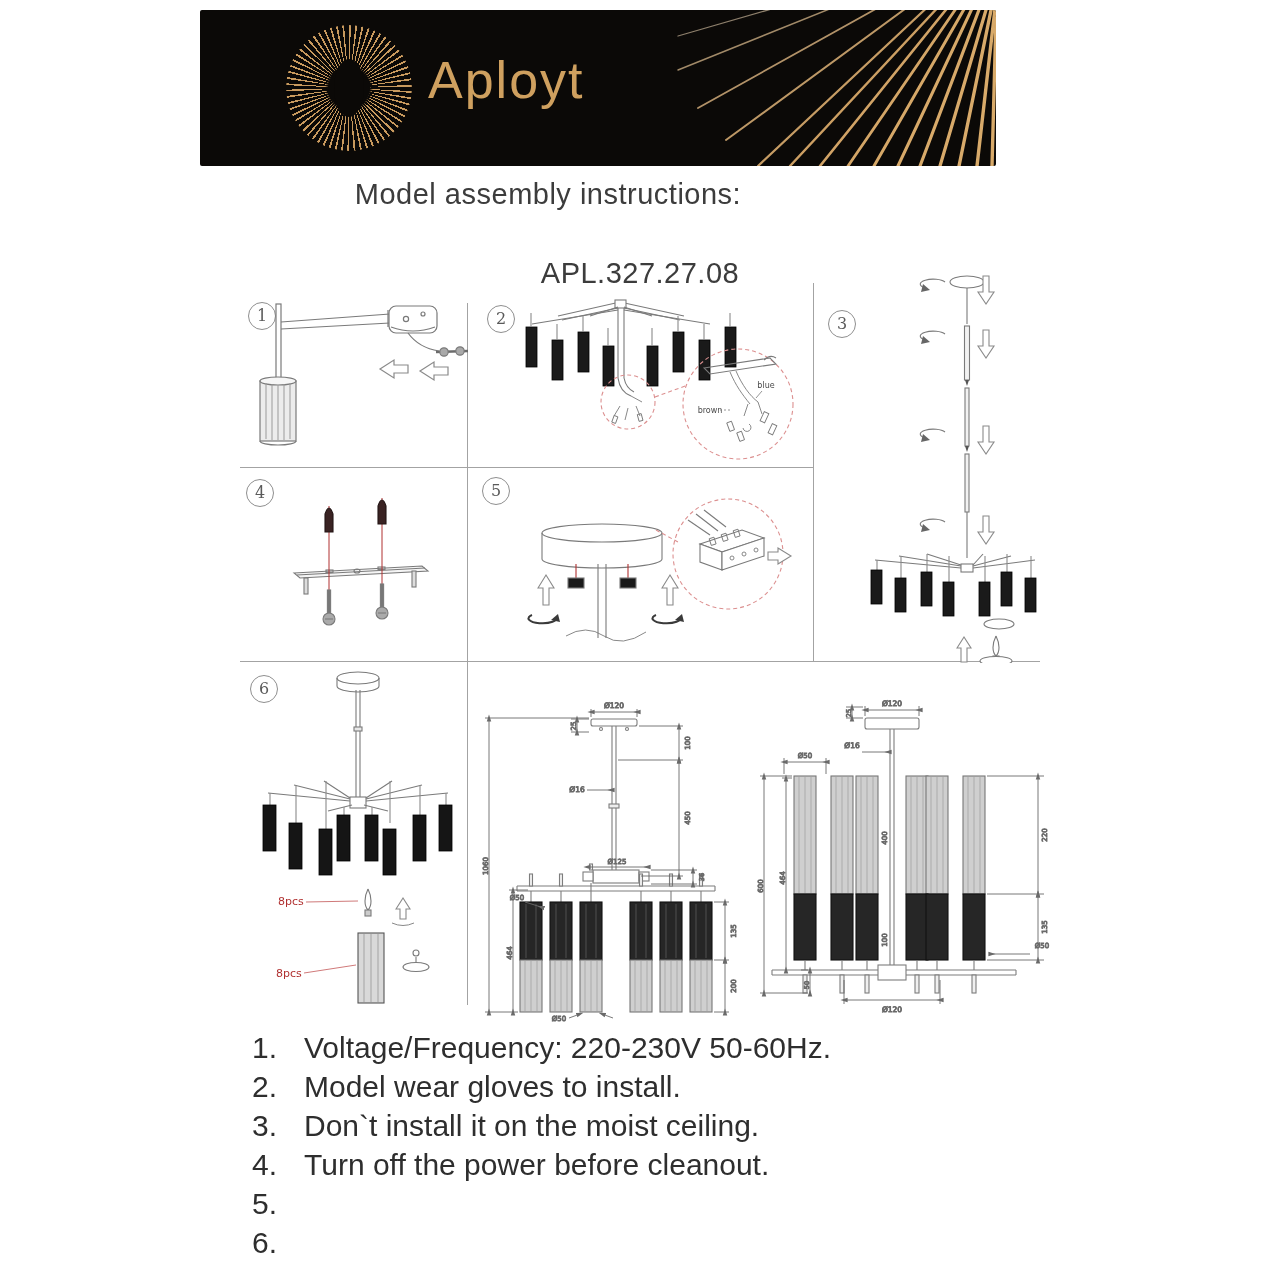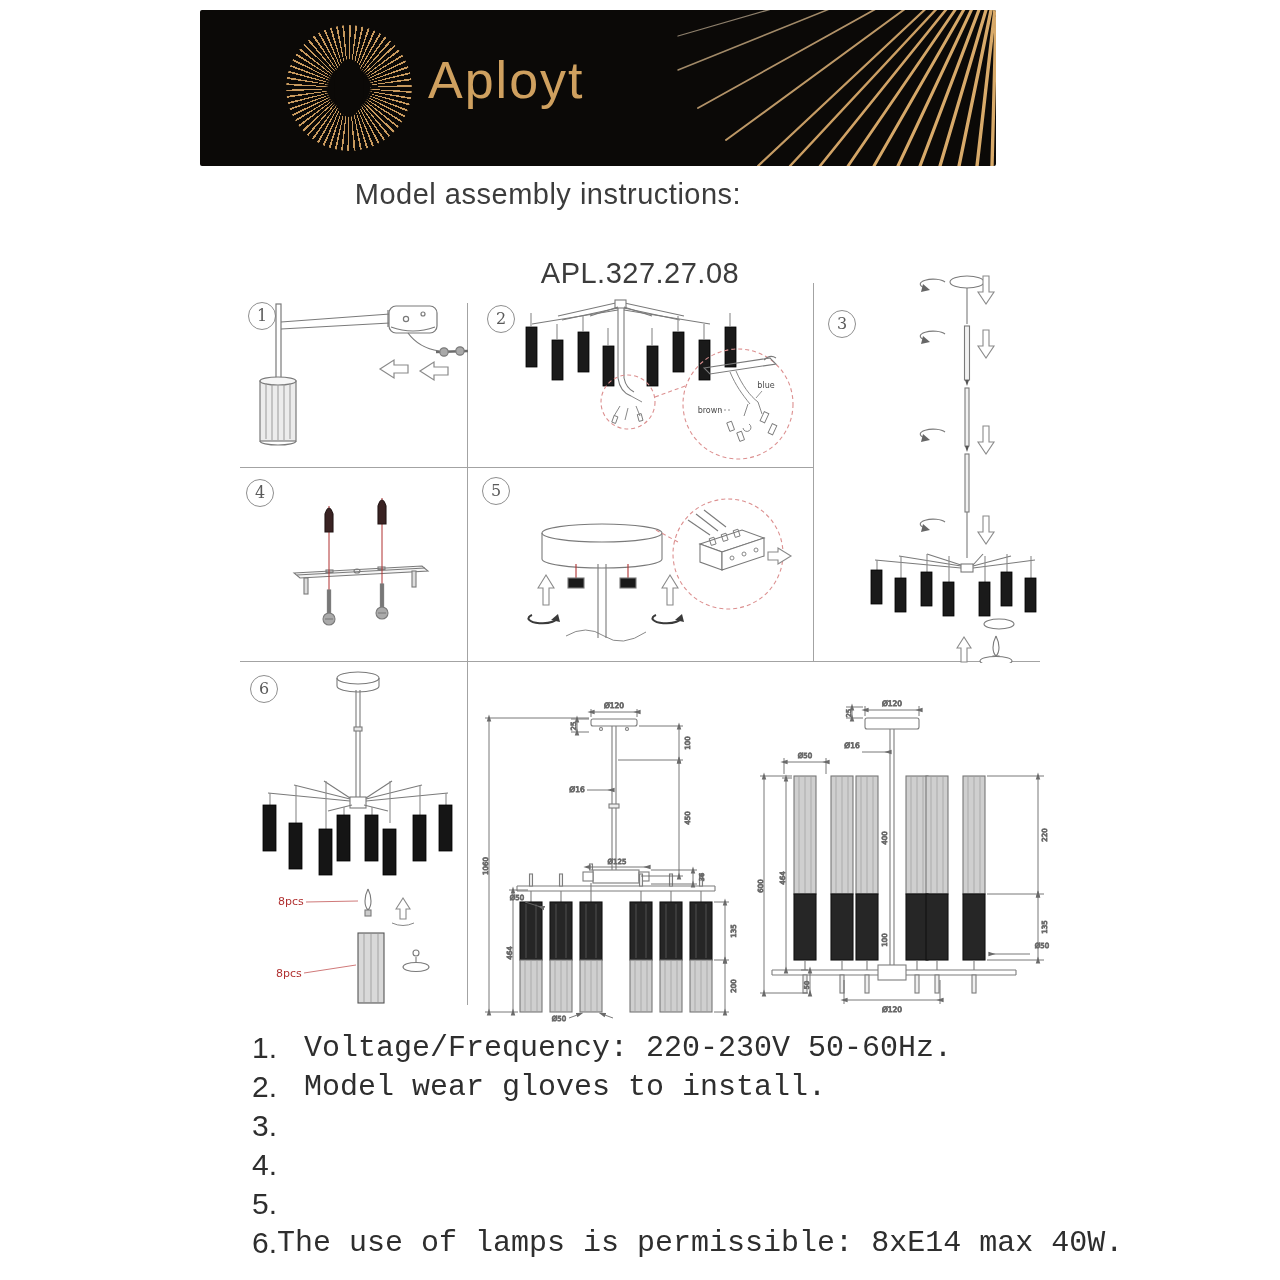--- a/index.html
+++ b/index.html
@@ -29,21 +29,21 @@
   .gline{position:absolute;background:#a3a3a3;}
   .badge{position:absolute;width:26px;height:26px;border:1.4px solid #8f8f8f;border-radius:50%;
          color:#5a5a5a;font-family:"DejaVu Serif",serif;font-size:16px;line-height:26px;
          text-align:center;background:#fff;}
   .panel{position:absolute;}
 
   
   .notes{position:absolute;left:252px;top:1031px;width:800px;}
   .note-row{display:flex;height:39px;align-items:flex-start;}
   .note-num{width:52px;font-size:30px;color:#2e2e2e;}
-  .note-text{font-size:30px;color:#2e2e2e;white-space:nowrap;font-family:Liberation Mono, monospace;}
+  .note-text{font-size:30px;color:#2e2e2e;white-space:nowrap;}
 
   svg text{font-family:"DejaVu Sans",sans-serif;}
 </style>
 </head>
 <body>
 
 <div class="banner">
   <div class="sunburst"></div>
   <div class="sunburst-core"></div>
   <div class="brand">Aployt</div>
@@ -678,24 +678,25 @@
   <div class="note-row">
     <div class="note-num">1.</div>
     <div class="note-text">Voltage/Frequency: 220-230V 50-60Hz.</div>
   </div>
   <div class="note-row">
     <div class="note-num">2.</div>
     <div class="note-text">Model wear gloves to install.</div>
   </div>
   <div class="note-row">
     <div class="note-num">3.</div>
+    <div class="note-text">Don`t install it on the moist ceiling.</div>
   </div>
   <div class="note-row">
     <div class="note-num">4.</div>
+    <div class="note-text">Turn off the power before cleanout.</div>
   </div>
   <div class="note-row">
     <div class="note-num">5.</div>
   </div>
   <div class="note-row">
     <div class="note-num">6.</div>
-    <div class="note-text">The use of lamps is permissible: 8xE14 max 40W.</div>
   </div>
 </div>
 
 </body></html>

